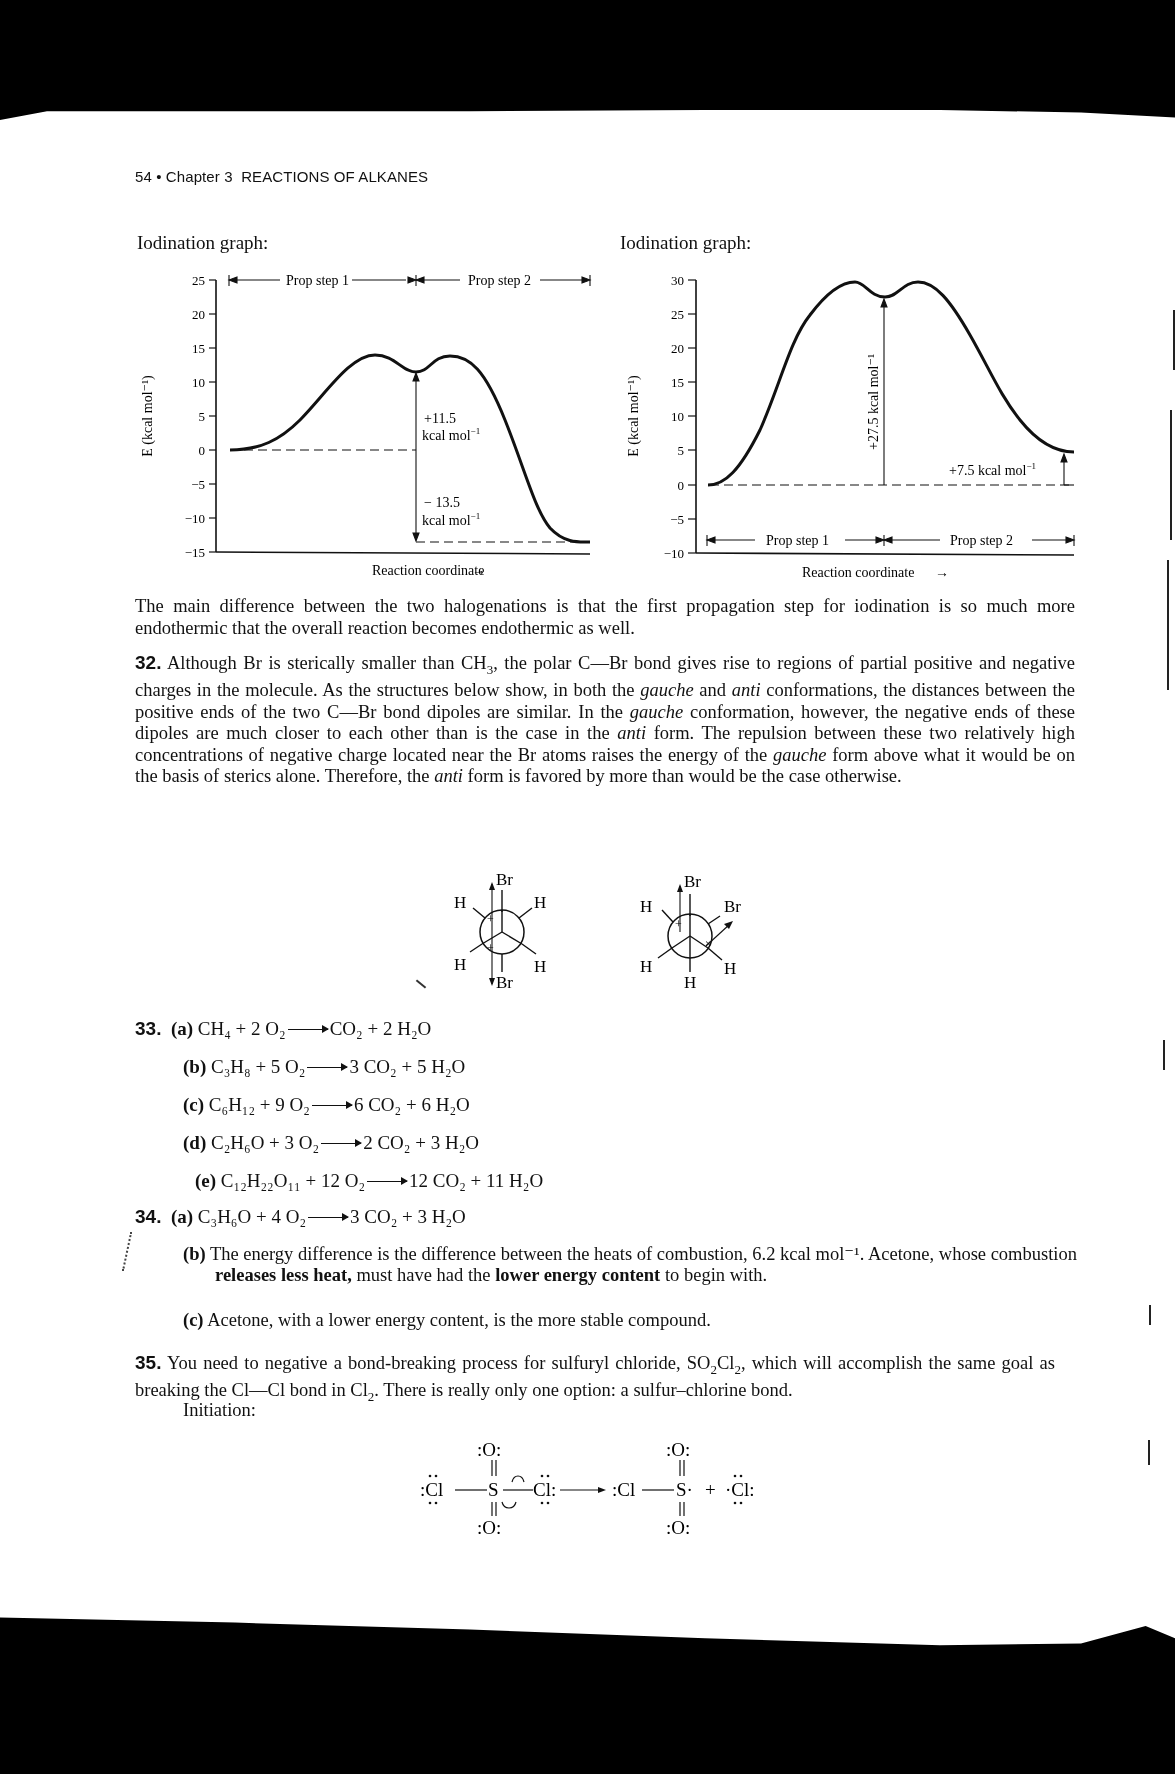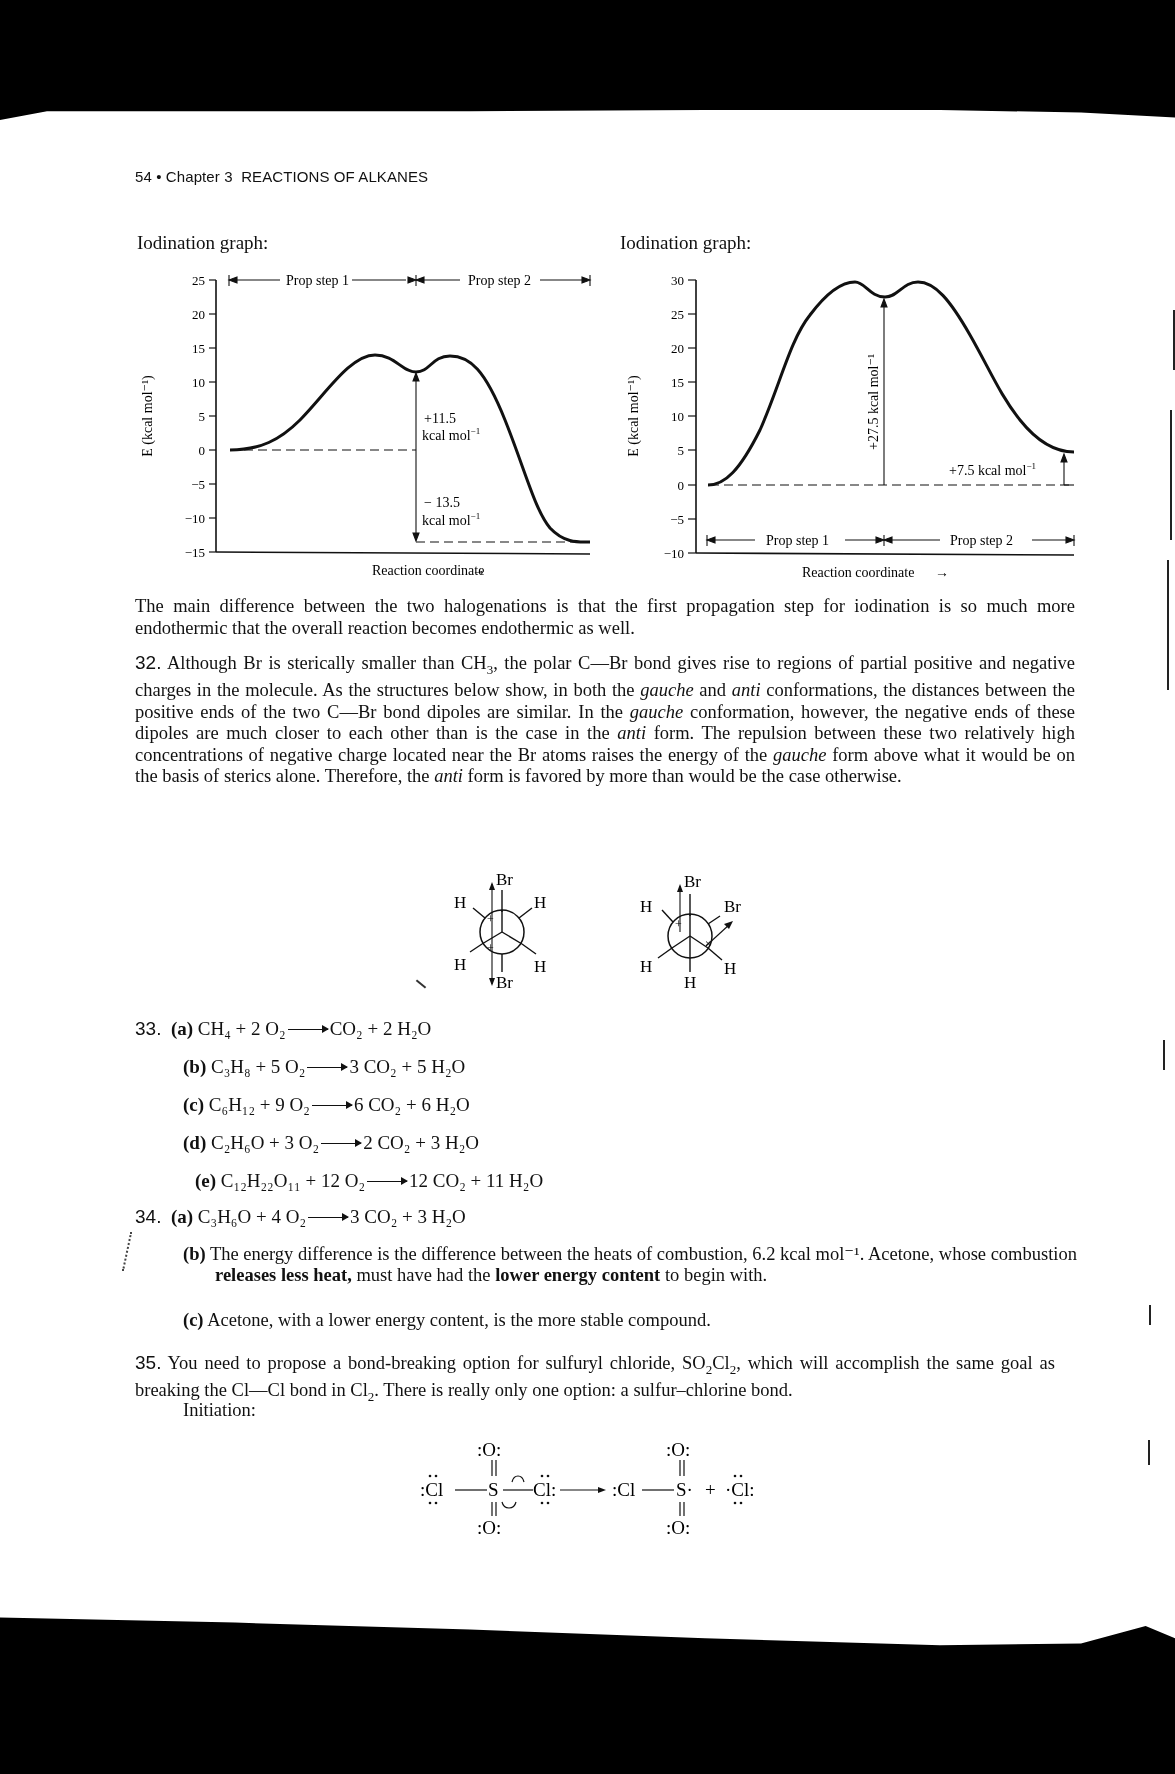--- a/index.html
+++ b/index.html
@@ -27,21 +27,21 @@
   .graph-title { position: absolute; font-size: 19px; }
 
   .chart { position: absolute; }
   .chart svg text { font-family: "Liberation Serif", "DejaVu Serif", serif; }
 
   .para {
     position: absolute; left: 135px; width: 940px;
     font-size: 18.5px; line-height: 21.5px; text-align: justify;
   }
   .qnum {
-    font-family: "Liberation Sans", "DejaVu Sans", sans-serif; font-weight: normal; font-size: 19px;
+    font-family: "Liberation Sans", "DejaVu Sans", sans-serif; font-weight: bold; font-size: 19px;
   }
   .eq-line { position: absolute; font-size: 19px; white-space: nowrap; }
   .eq-line .lbl { font-weight: bold; }
   .arrow { display: inline-block; width: 40px; border-top: 1.3px solid #111; position: relative; vertical-align: middle; margin: 0 2px; top: -1px; }
   .arrow:after { content: ""; position: absolute; right: -1px; top: -5px; border-left: 7px solid #111; border-top: 4px solid transparent; border-bottom: 4px solid transparent; }
   sub { font-size: 13px; }
   .sub-item { position: absolute; font-size: 18.5px; line-height: 21px; }
   .newman { position: absolute; }
   .newman text, .lewis text { font-family: "Liberation Serif", "DejaVu Serif", serif; }
   .lewis { position: absolute; }
@@ -286,21 +286,21 @@
   <b>(b)</b>
   <span>The energy difference is the difference between the heats of combustion, 6.2 kcal mol⁻¹. Acetone, whose combustion </span><b>releases less heat,</b><span> must have had the </span><b>lower energy content</b><span> to begin with.</span>
 </div>
 <div style="position:absolute;left:126px;top:1232px;width:2px;height:40px;border-left:2px dotted #444;transform:rotate(12deg);"></div>
 <div class="sub-item" style="left:183px;top:1310px;">
   <b>(c)</b>
   <span>Acetone, with a lower energy content, is the more stable compound.</span>
 </div>
 
 <div class="para" style="top:1352px;width:920px;">
-  <span class="qnum">35.</span><span> You need to propose a bond-breaking option for sulfuryl chloride, SO</span><sub>2</sub><span>Cl</span><sub>2</sub><span>, which will accomplish the same goal as breaking the Cl—Cl bond in Cl</span><sub>2</sub><span>. There is really only one option: a sulfur–chlorine bond.</span>
+  <span class="qnum">35.</span><span> You need to negative a bond-breaking process for sulfuryl chloride, SO</span><sub>2</sub><span>Cl</span><sub>2</sub><span>, which will accomplish the same goal as breaking the Cl—Cl bond in Cl</span><sub>2</sub><span>. There is really only one option: a sulfur–chlorine bond.</span>
 </div>
 <div class="sub-item" style="left:183px;top:1400px;">Initiation:</div>
 
 <div class="lewis" style="left:410px;top:1432px;">
   <svg width="360" height="110" viewBox="0 0 360 110">
     <g font-size="19">
       <text x="67" y="24">:O:</text>
       <text x="67" y="102">:O:</text>
       <text x="10" y="64">:Cl</text>
       <text x="78" y="64">S</text>

